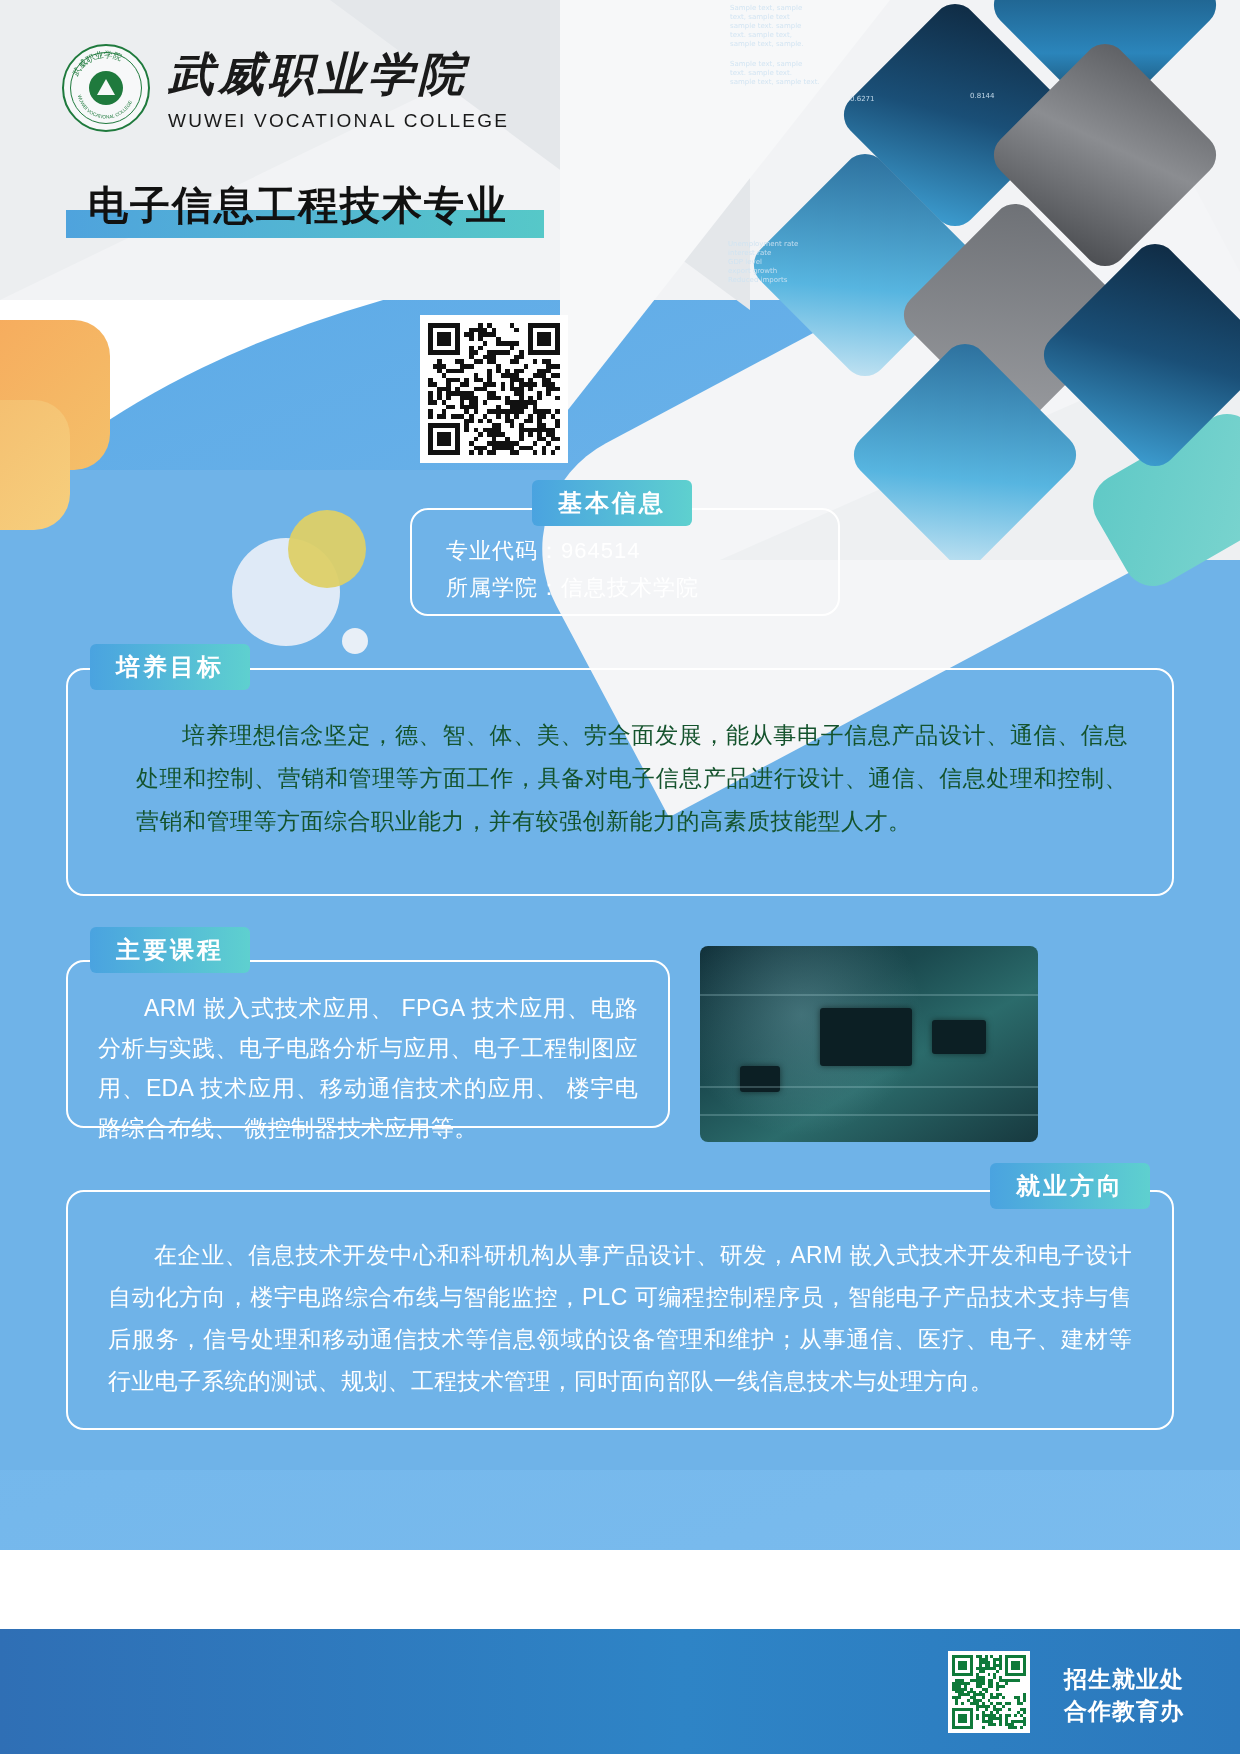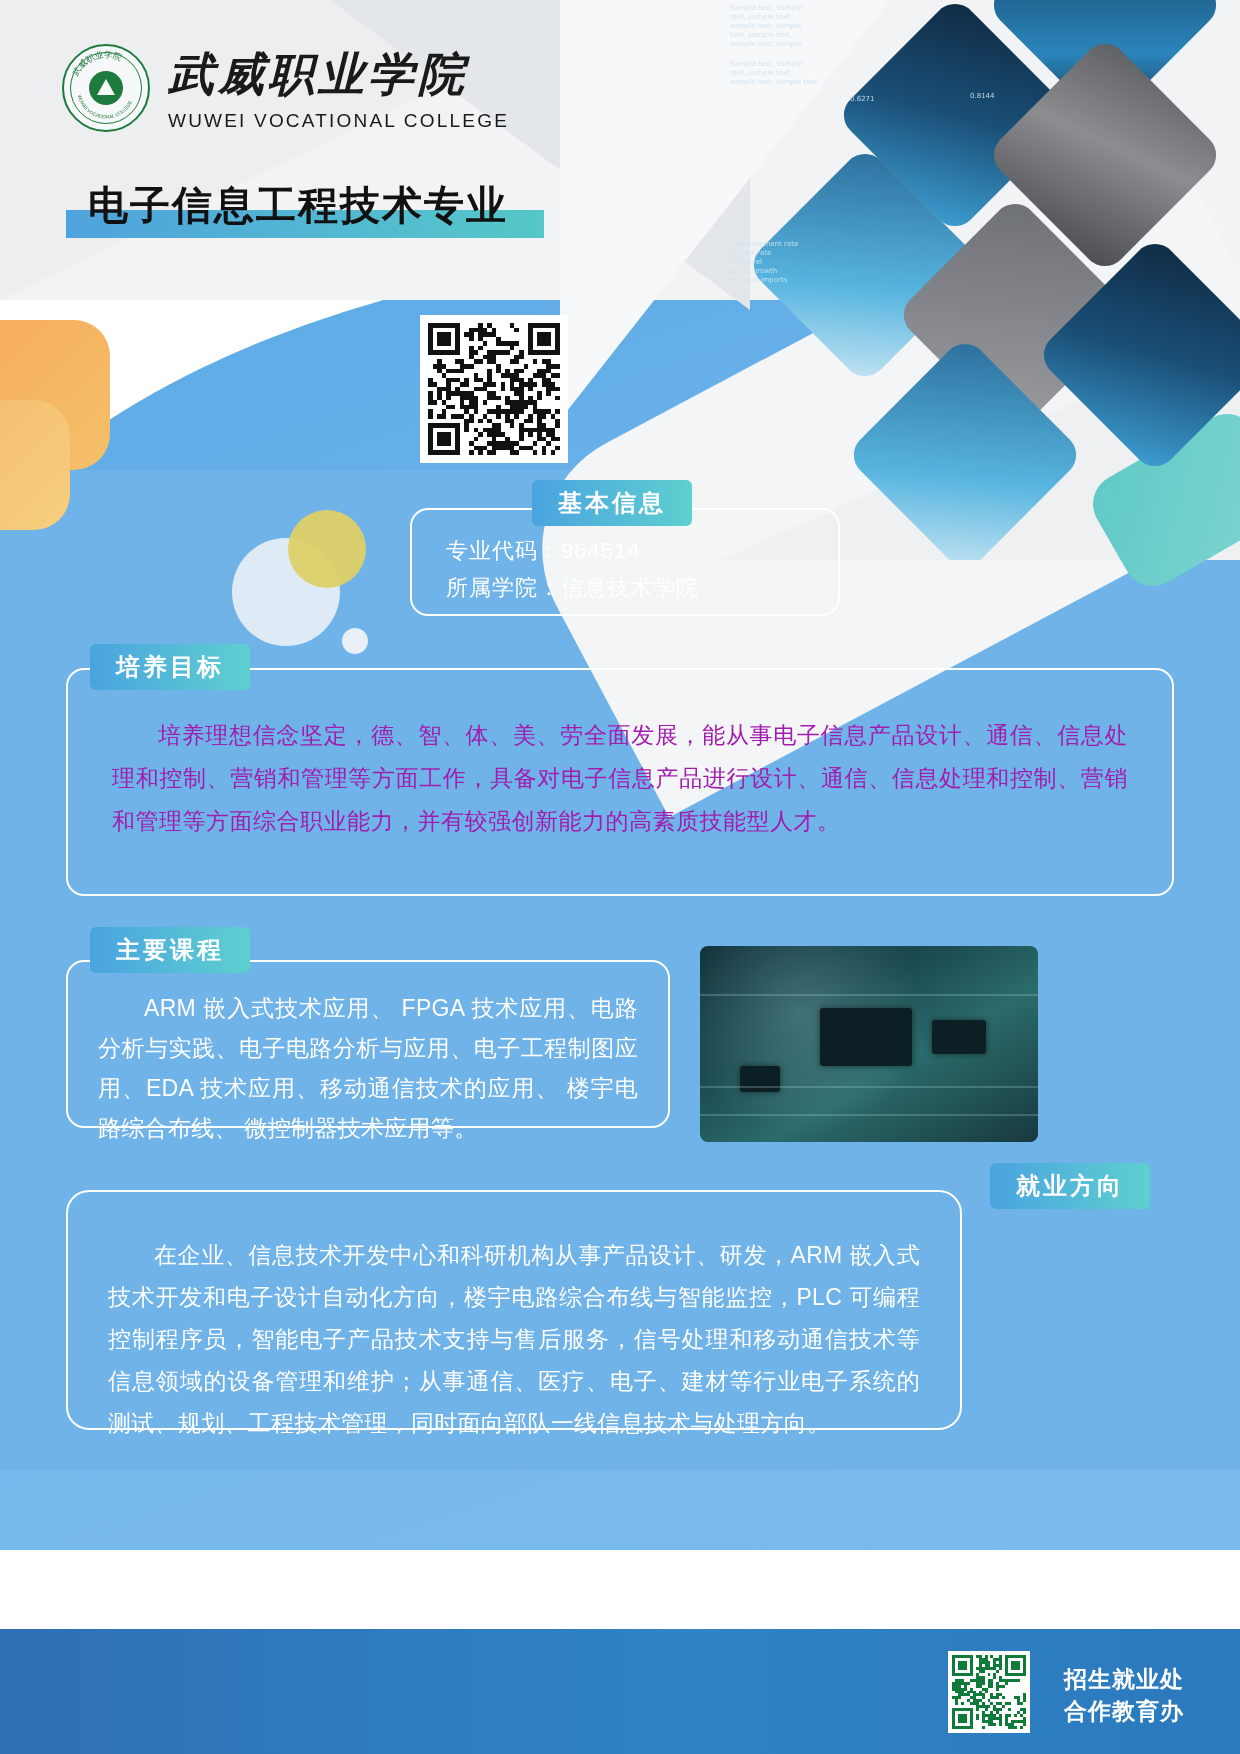--- a/index.html
+++ b/index.html
@@ -199,22 +199,22 @@
   #box-basic { left:410px; top:508px; width:430px; height:108px; }
   #chip-basic { left:532px; top:480px; }
   .basic-lines {
     padding:22px 0 0 34px; font-size:22px; line-height:37px;
     color:#ffffff; letter-spacing:1px;
   }
 
   #box-goal { left:66px; top:668px; width:1108px; height:228px; }
   #chip-goal { left:90px; top:644px; }
   .goal-text {
-    padding:44px 44px 0 44px;
-    font-size:23px; line-height:43px; color:#a21caf; text-align:justify;
+    padding:44px 44px 0 68px;
+    font-size:23px; line-height:43px; color:#14532d; text-align:justify;
     text-indent:2em; letter-spacing:.5px;
   }
 
   #box-course { left:66px; top:960px; width:604px; height:168px; }
   #chip-course { left:90px; top:927px; }
   .course-text {
     padding:26px 30px 0 30px;
     font-size:23px; line-height:40px; color:#fff; text-align:justify;
     text-indent:2em; letter-spacing:.3px;
   }
@@ -223,21 +223,21 @@
     position:absolute; left:700px; top:946px; width:338px; height:196px;
     border-radius:8px; z-index:5;
     background:
       radial-gradient(circle at 30% 35%, rgba(140,190,200,.35), transparent 45%),
       linear-gradient(150deg,#11313a 0%,#1b4a4f 35%,#2b6b6b 60%,#17393f 100%);
     overflow:hidden;
   }
   .pcb-chip { position:absolute; background:#0c1f24; border-radius:3px; box-shadow:0 0 6px rgba(0,0,0,.5); }
   .pcb-line { position:absolute; background:rgba(180,220,225,.25); height:2px; }
 
-  #box-job { left:66px; top:1190px; width:896px; height:240px;border-radius:23px; }
+  #box-job { left:66px; top:1190px; width:1108px; height:240px; }
   #chip-job { right:90px; top:1163px; }
   .job-text {
     padding:42px 40px 0 40px;
     font-size:23px; line-height:42px; color:#fff; text-align:justify;
     text-indent:2em; letter-spacing:.3px;
   }
 
   
   .footer {
     position:absolute; left:0; bottom:0; width:1240px; height:128px;

